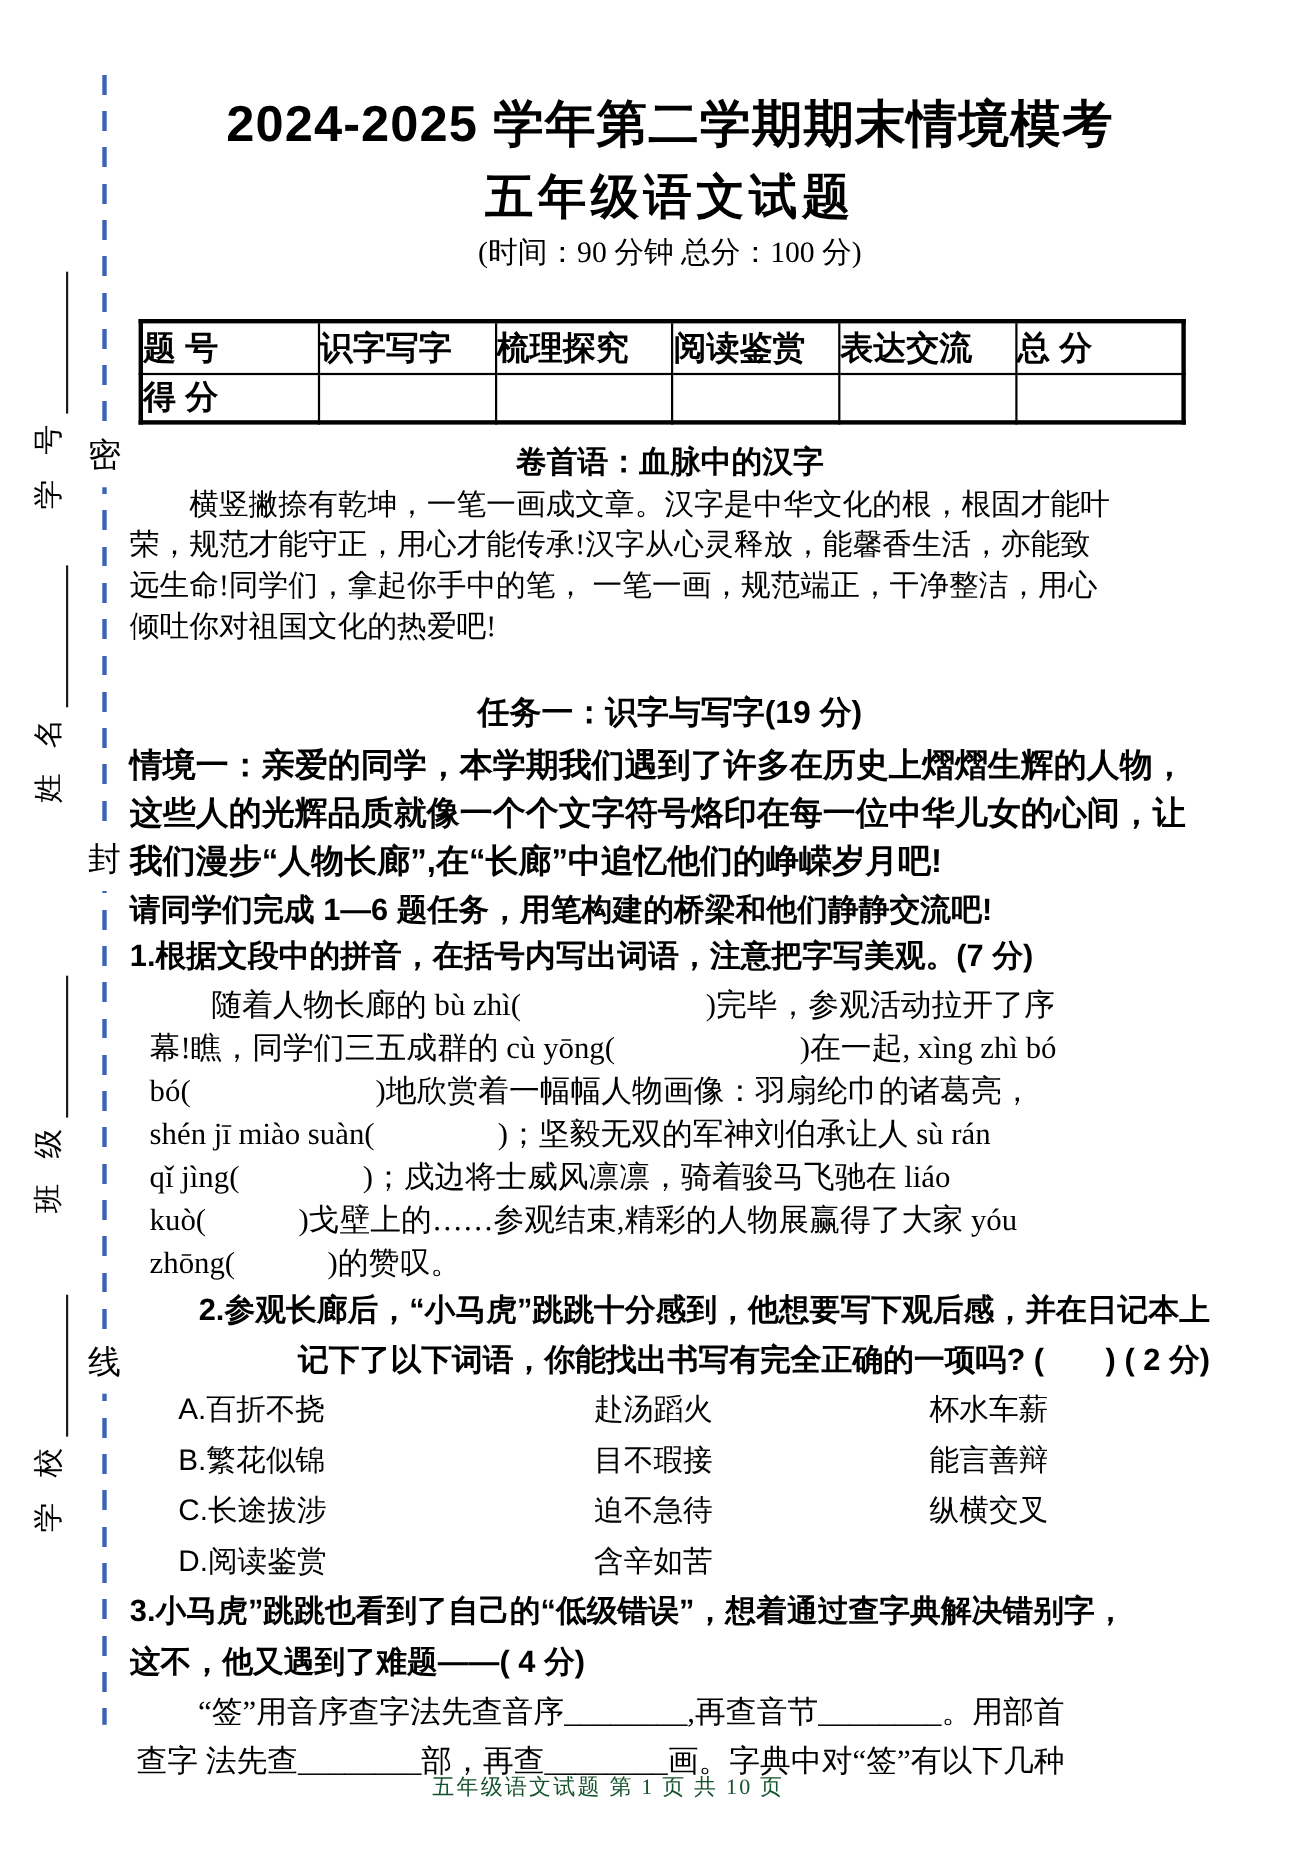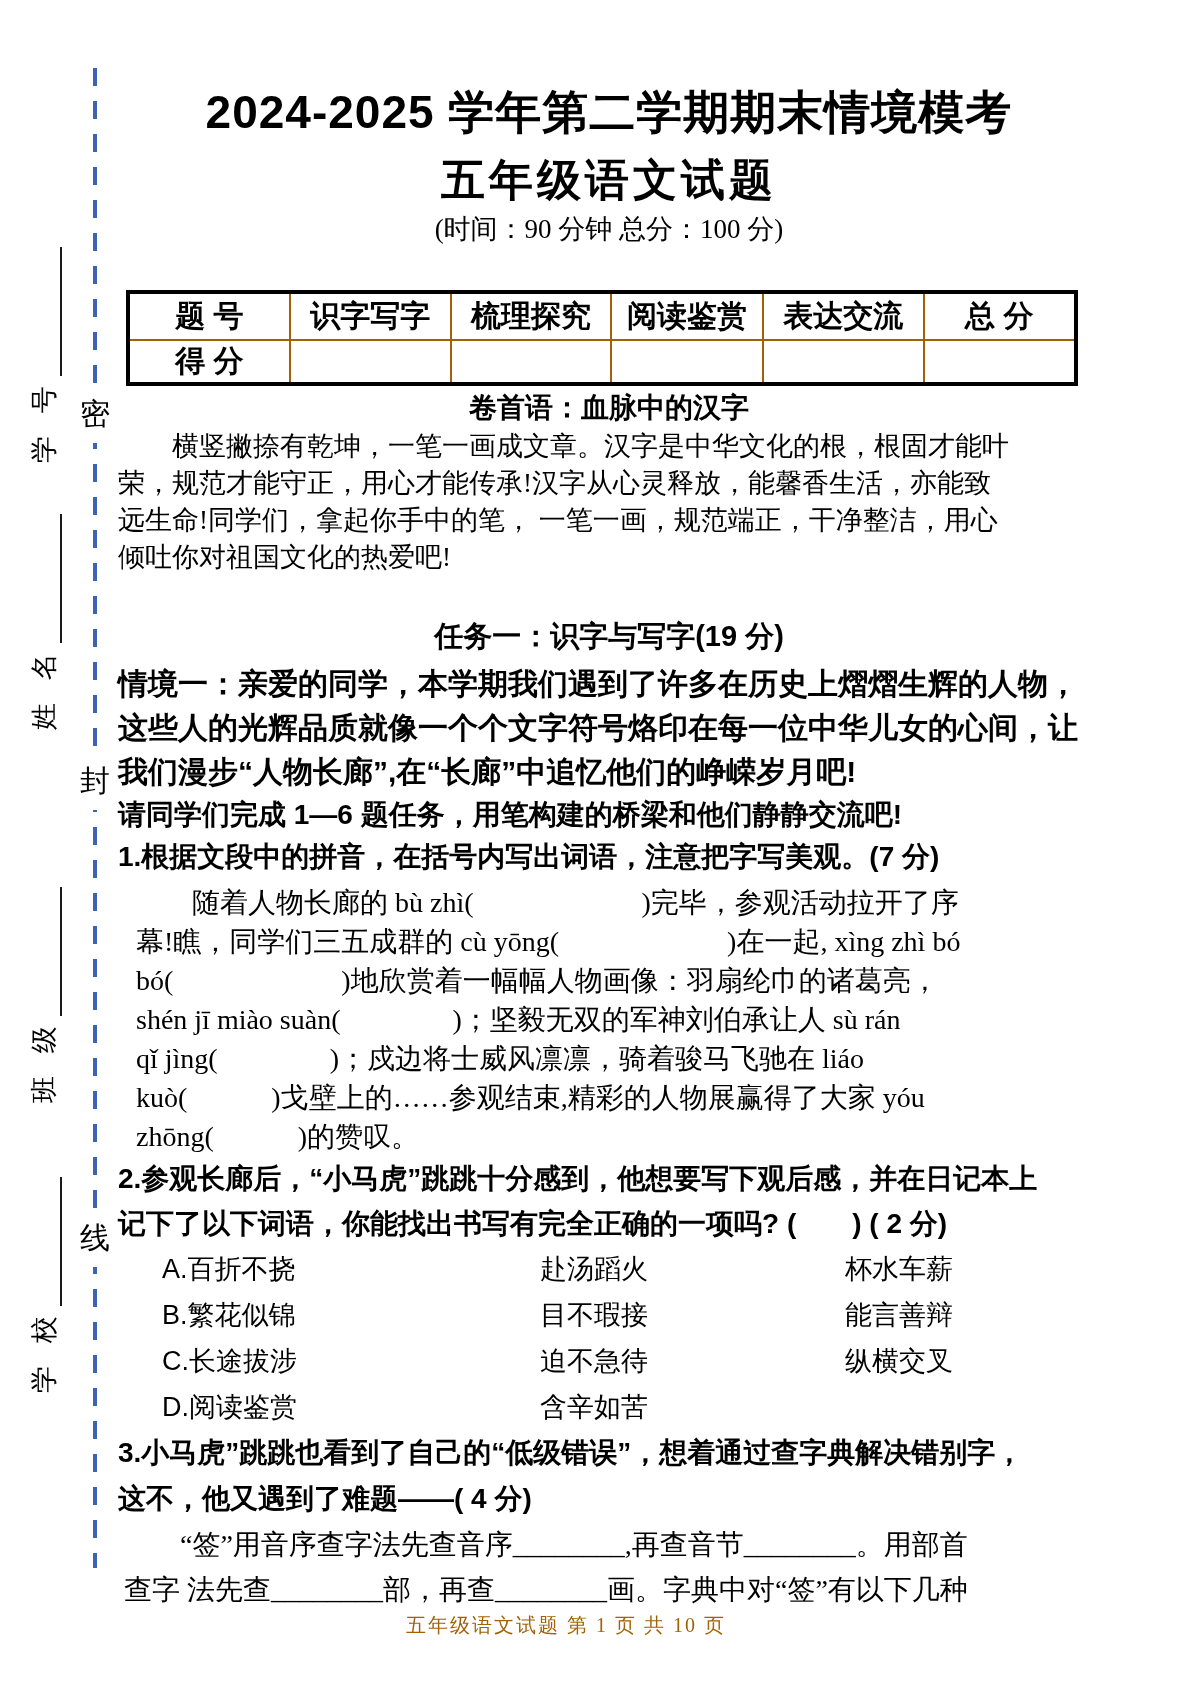--- a/index.html
+++ b/index.html
@@ -34,39 +34,39 @@
   .field-banji{top:978px;}  .field-xuexiao{top:1268px;}
   
   .content{position:absolute;left:118px;top:84px;width:982px;}
   .title1{font-size:46px;font-weight:bold;line-height:56px;text-align:center;letter-spacing:1px;}
   .title2{font-size:44px;font-weight:bold;line-height:52px;text-align:center;margin-top:14px;letter-spacing:4px;}
   .subtitle{font-family:"Liberation Serif",serif;font-size:27px;line-height:34px;text-align:center;margin-top:6px;}
   table.score{
     border-collapse:collapse;margin-top:44px;margin-left:8px;
     width:952px;border:4px solid #000;table-layout:fixed;
   }
-  table.score th,table.score td{border:2px solid #a16207;text-align:center;font-weight:bold;font-size:30px;padding:0;}
+  table.score th,table.score td{border:2px solid #000000;text-align:left;font-weight:bold;font-size:30px;padding:0;}
   table.score .hrow{height:48px;}
   table.score .srow{height:32px;}
   .c17{width:17%;} .c16{width:16%;}
-  .preface-head{font-size:28px;font-weight:bold;line-height:36px;text-align:center;margin-top:4px;}
+  .preface-head{font-size:28px;font-weight:bold;line-height:36px;text-align:center;margin-top:16px;}
   .preface-body{font-family:"Liberation Serif",serif;font-size:27px;line-height:37px;margin-top:2px;white-space:pre-wrap;}
   .task-head{font-size:29px;font-weight:bold;line-height:40px;text-align:center;margin-top:40px;}
   .scenario{font-size:30px;font-weight:bold;line-height:44px;margin-top:6px;white-space:pre-wrap;}
   .instruction{font-size:28px;font-weight:bold;line-height:42px;white-space:pre-wrap;}
   .q1stem{font-size:28px;font-weight:bold;line-height:41px;white-space:pre-wrap;}
   .passage{font-family:"Liberation Serif",serif;font-size:28px;line-height:39px;margin-top:6px;padding-left:18px;white-space:pre-wrap;}
-  .q2stem{font-size:28px;font-weight:bold;line-height:45px;white-space:pre-wrap;}
+  .q2stem{font-size:28px;font-weight:bold;line-height:45px;white-space:pre-wrap;text-align:right;}
   .optrow{display:grid;grid-template-columns:378px 305px 1fr;padding-left:44px;font-size:27px;line-height:46px;}
   .q3stem{font-size:28px;font-weight:bold;line-height:46px;white-space:pre-wrap;}
   .dict{font-family:"Liberation Serif",serif;font-size:28px;line-height:45px;padding-left:6px;white-space:pre-wrap;}
   .footer{
-    position:absolute;top:1612px;left:120px;width:892px;text-align:center;
+    position:absolute;top:1612px;left:107px;width:892px;text-align:center;
     font-family:"Liberation Serif",serif;font-size:20px;line-height:26px;
-    letter-spacing:2px;color:#a16207;
+    letter-spacing:2px;color:#14532d;
   }
 </style>
 </head>
 <body>
 
 <div class="page">
 
   <div class="seal-line"></div>
   <div class="seal-char seal-mi">密</div>
   <div class="seal-char seal-feng">封</div>

